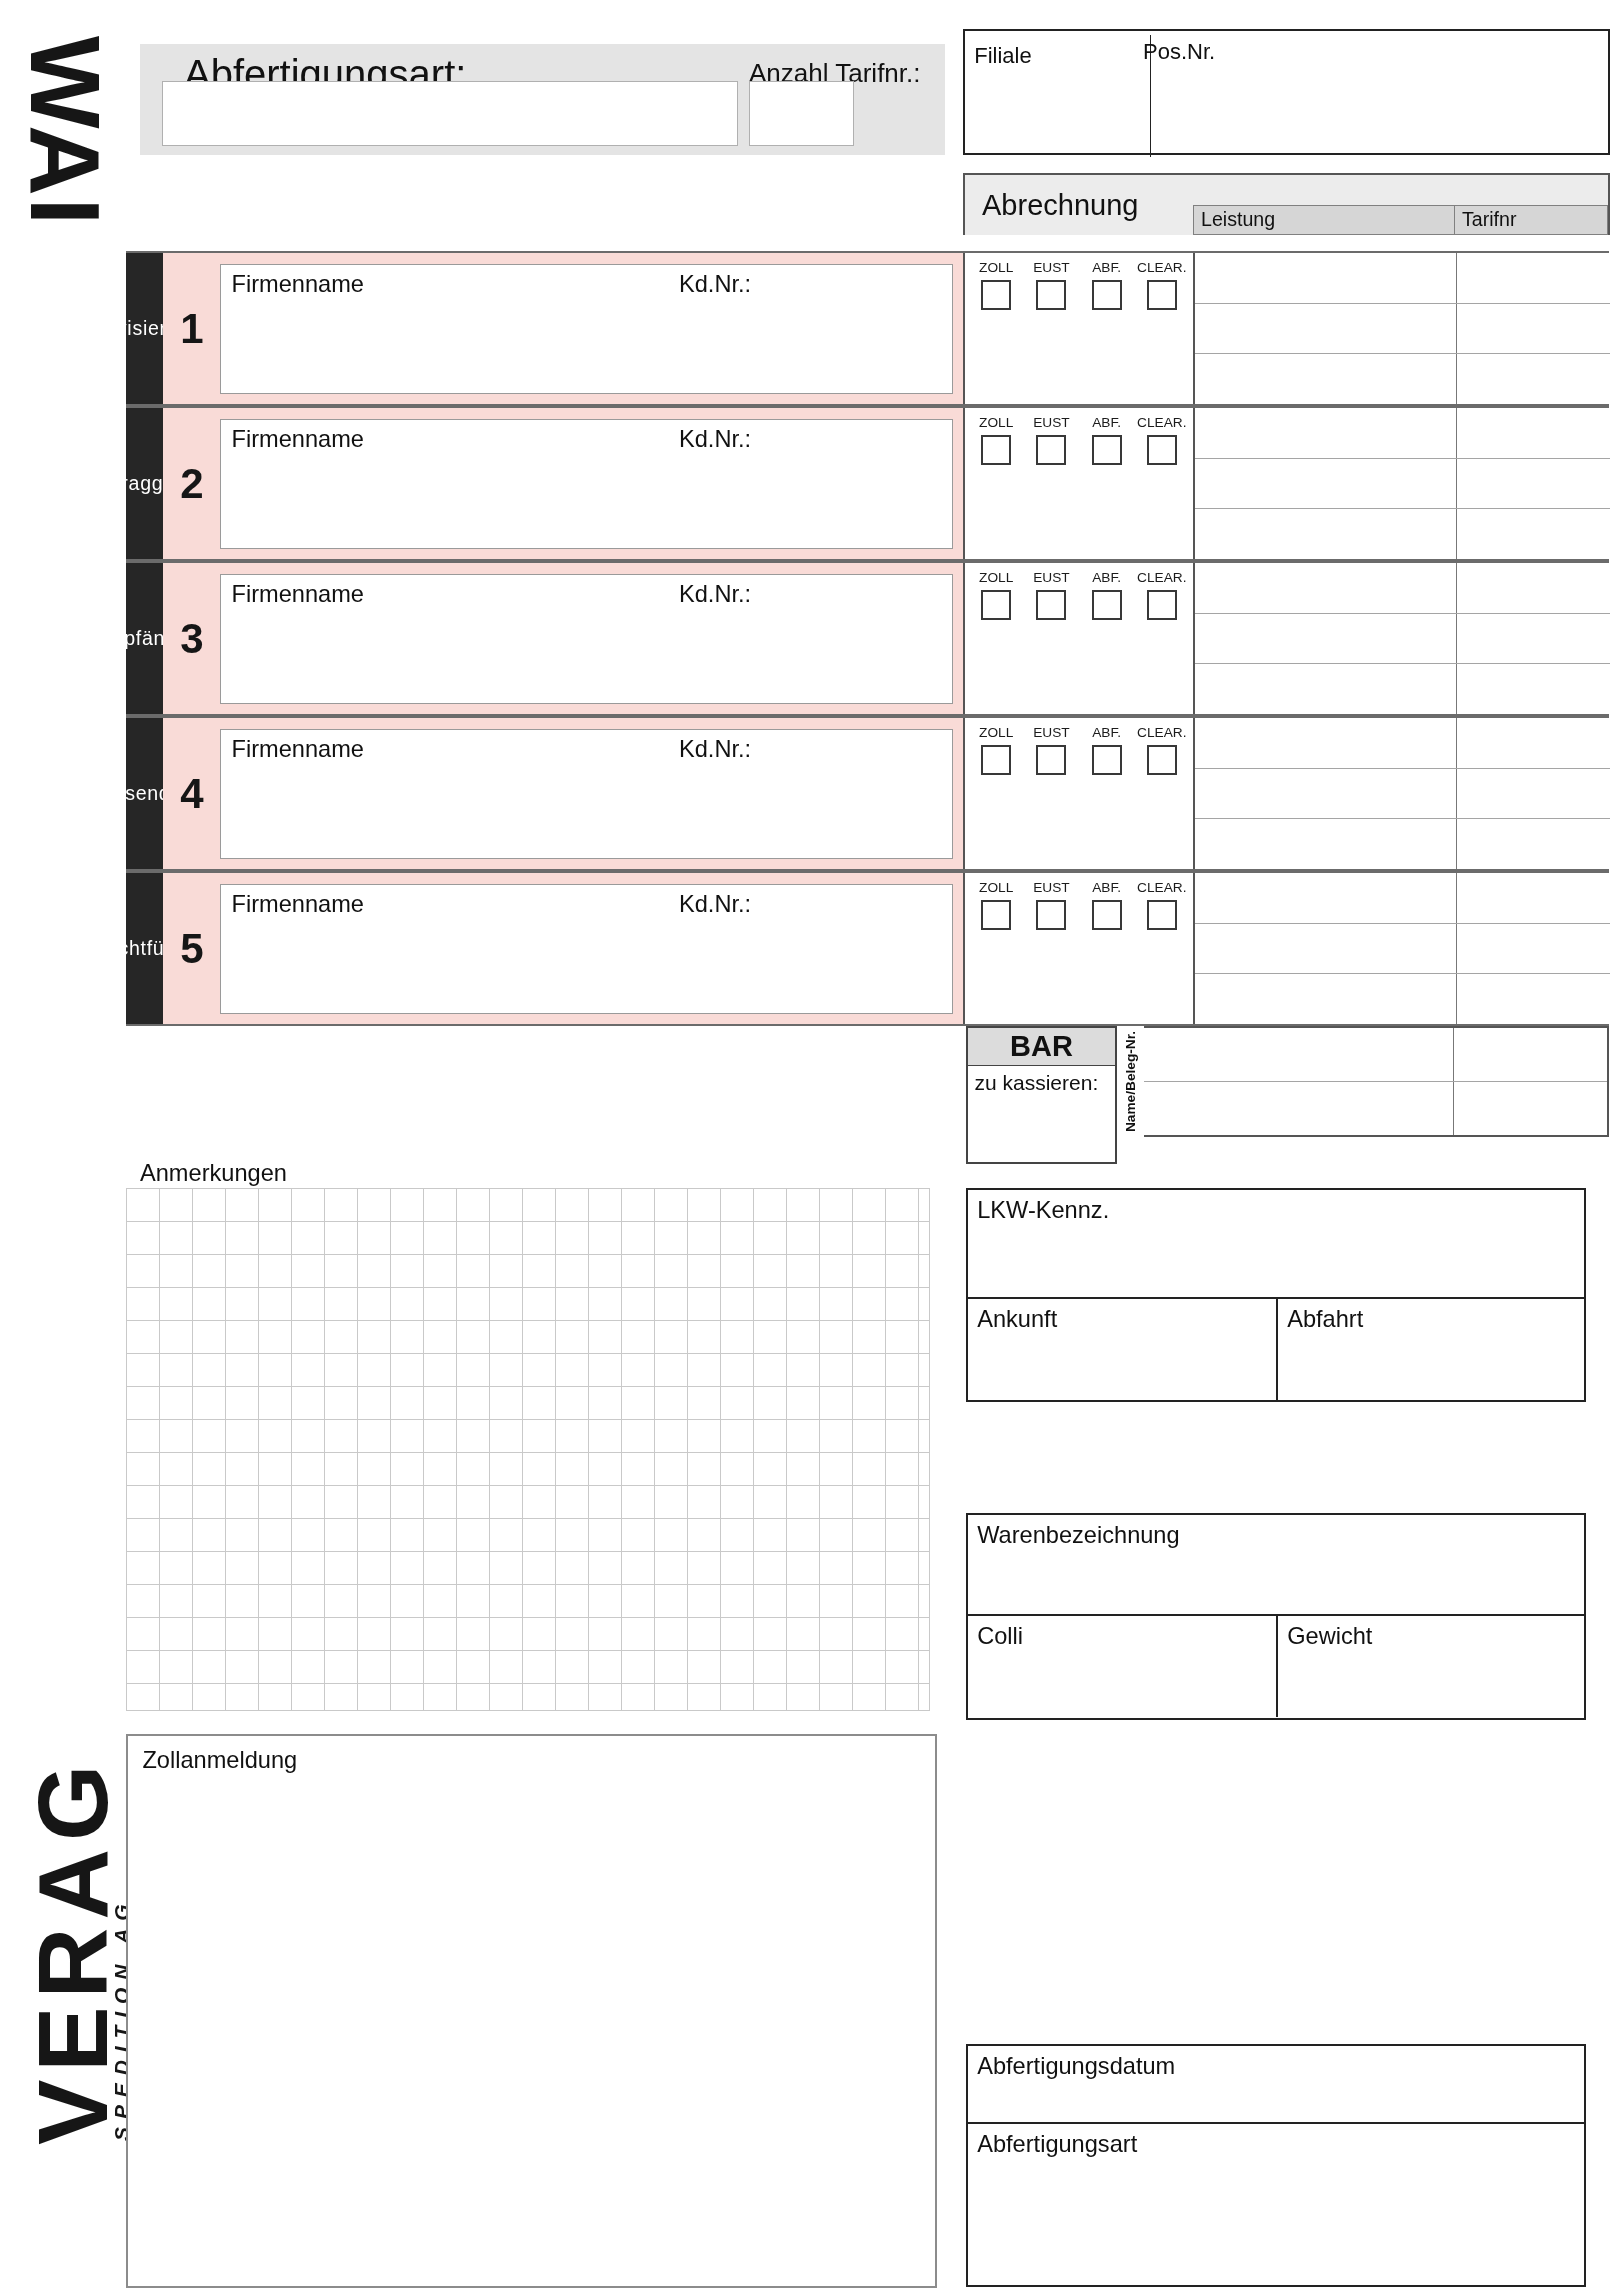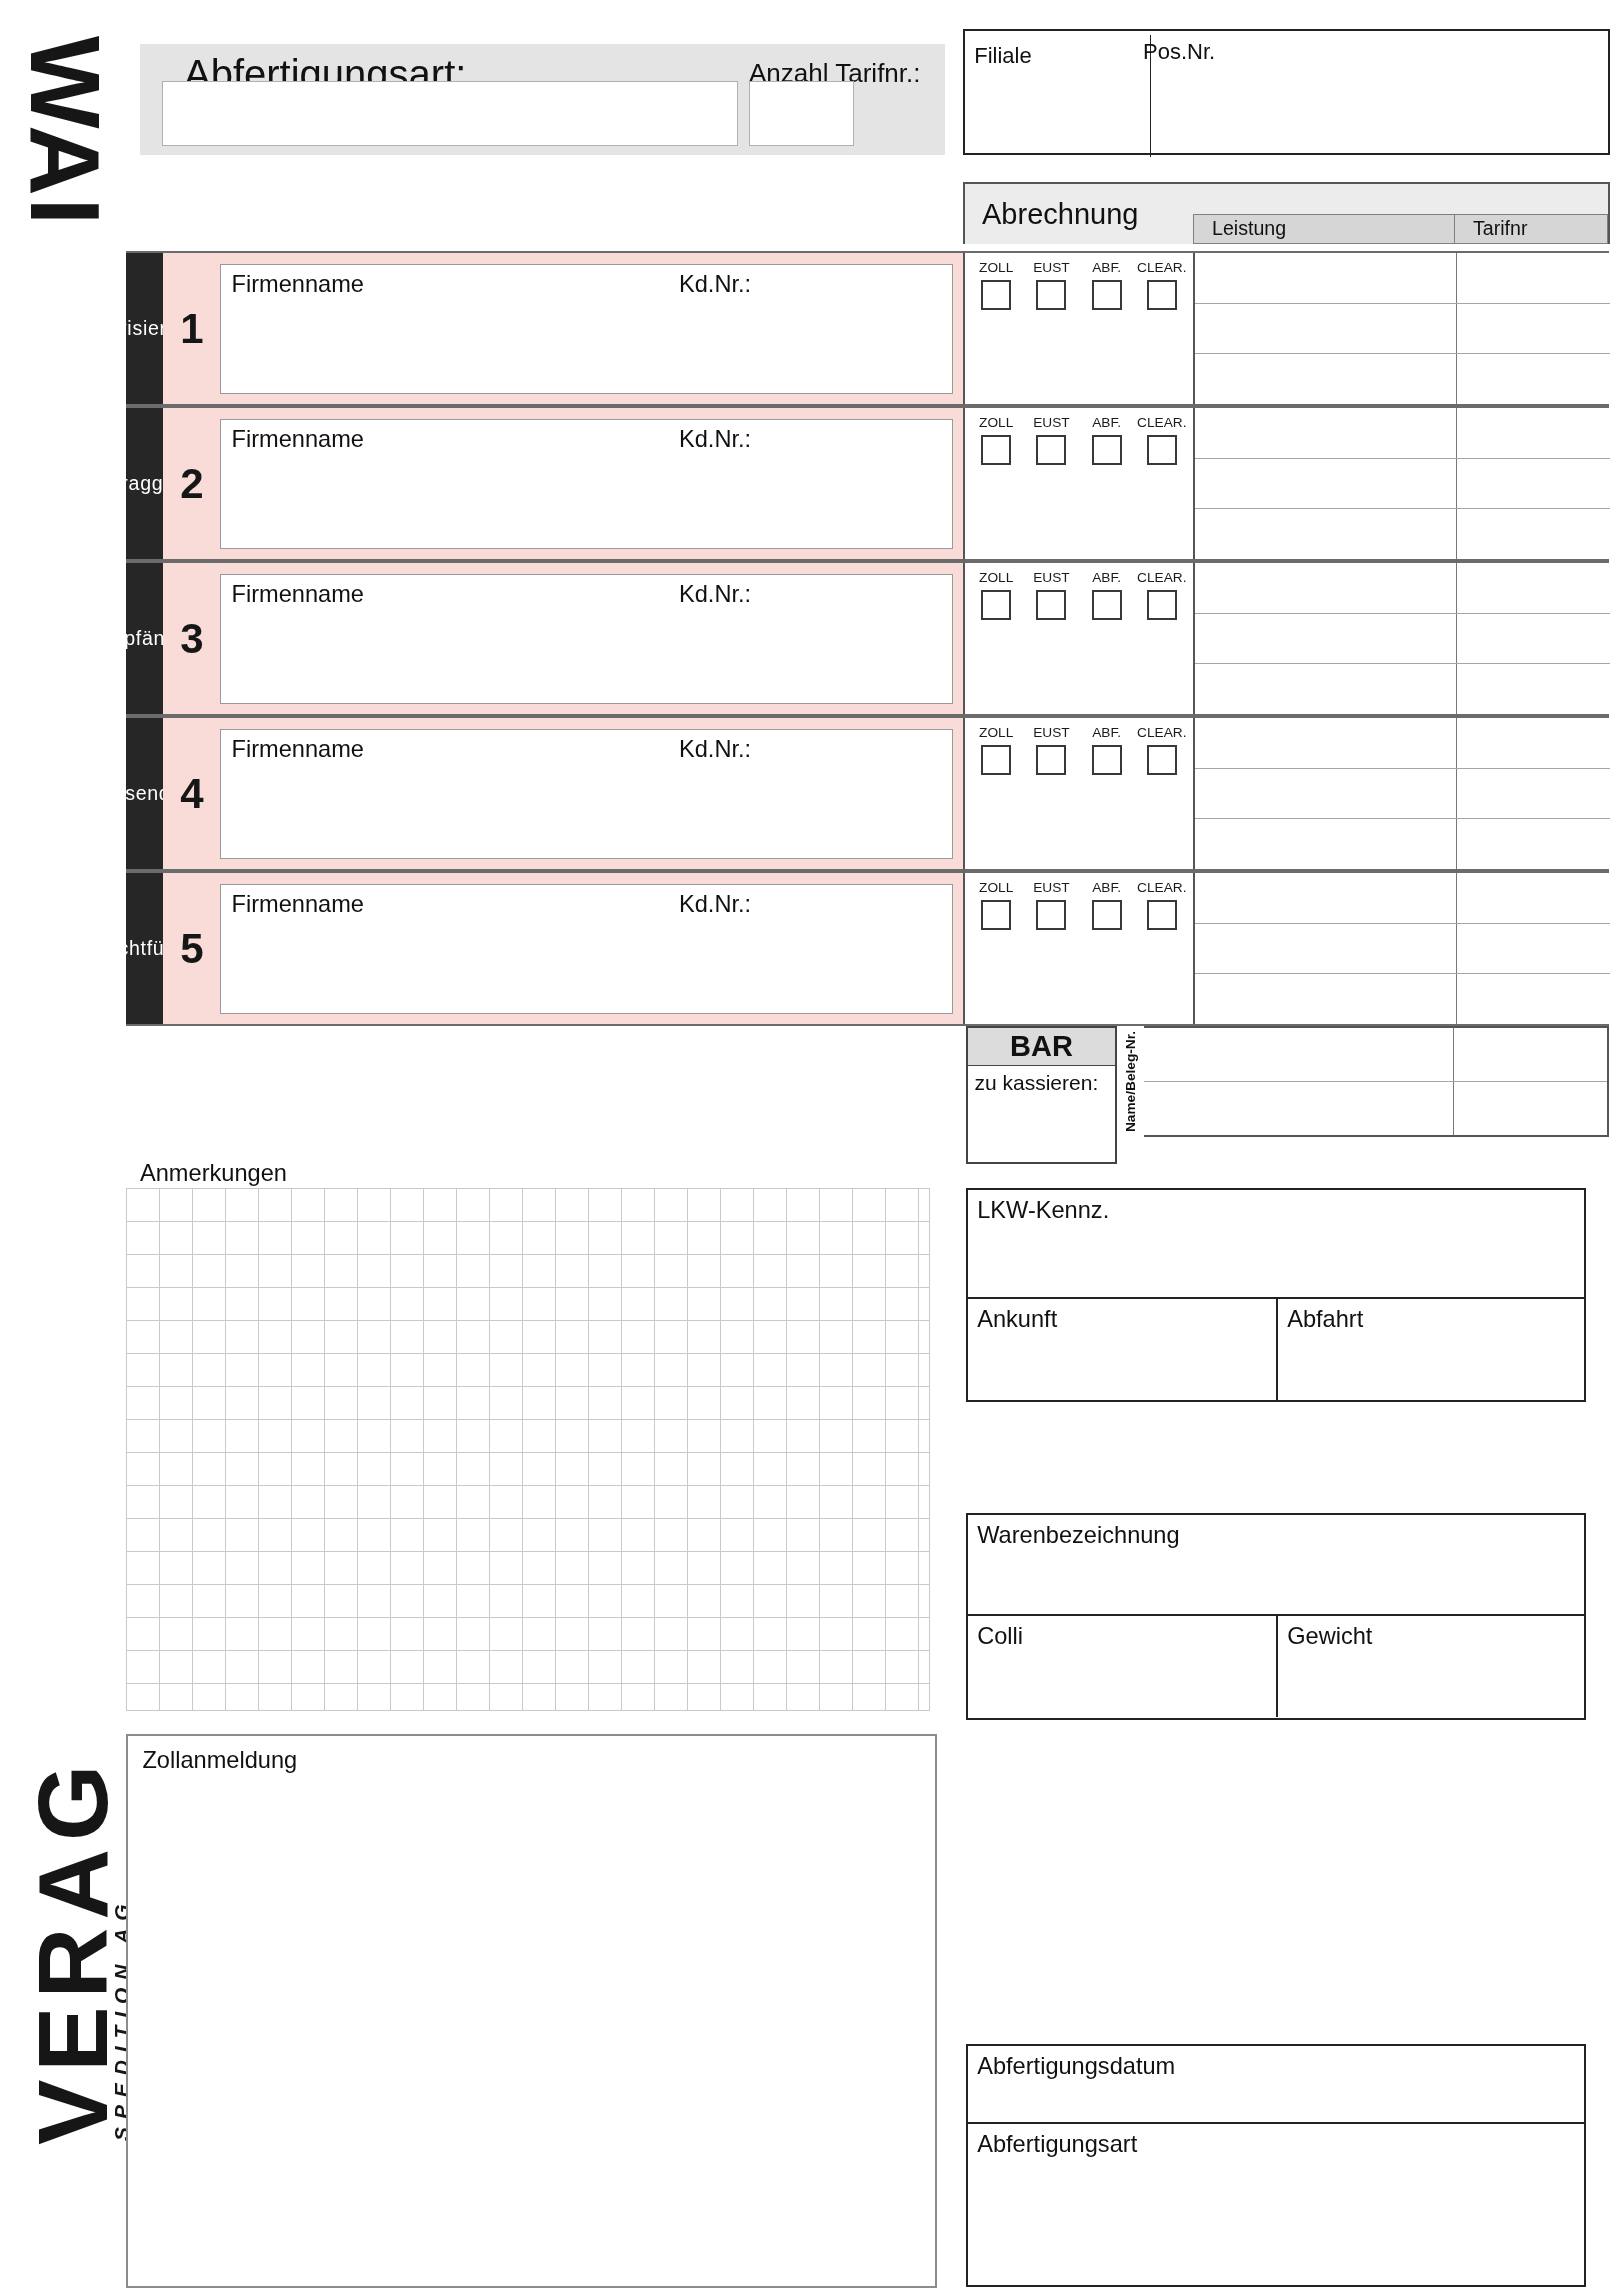--- a/index.html
+++ b/index.html
@@ -24,23 +24,23 @@
   .abfert-label { left:44px; top:7.9px; font-size:40px; }
   .abfert-input { left:22px; top:37px; width:576px; height:65px; background:#fff; border:1.3px solid #b0b0b0; }
   .anzahl-label { left:609px; top:14.4px; font-size:26px; }
   .anzahl-input { left:609px; top:37px; width:105px; height:65px; background:#fff; border:1.3px solid #b0b0b0; }
 
   .filiale-box { left:963px; top:29.4px; width:647px; height:126px; border:2px solid #222; background:#fff; }
   .filiale-cell { left:0; top:4px; width:186px; height:100%; border-right:1.3px solid #222; padding:7.9px 9.2px; font-size:22px; }
   .posnr-label { left:178px; top:7.9px; font-size:22px; }
 
   
-  .abrechnung-head { left:963px; top:182px; width:647px; height:62px; background:#ececec; border:2px solid #555; border-bottom:none; }
+  .abrechnung-head { left:963px; top:173px; width:647px; height:62px; background:#ececec; border:2px solid #555; border-bottom:none; }
   .abrechnung-title { left:17px; top:14.4px; font-size:29px; }
-  .col-head { position:absolute; bottom:0; height:30px; background:#d6d6d6; border:1.3px solid #808080; font-size:19.6px; line-height:27.5px; padding-left:18px; }
+  .col-head { position:absolute; bottom:0; height:30px; background:#d6d6d6; border:1.3px solid #808080; font-size:19.6px; line-height:27.5px; padding-left:7px; }
   .col-head.leistung { left:228px; width:262px; }
   .col-head.betrag { left:489px; right:0; }
 
   
   .party-row { position:absolute; left:126px; width:1483px; height:155px; background:#fff; border-top:2px solid #6b6b6b; border-bottom:2px solid #6b6b6b; }
   .role-strip { position:absolute; left:0; top:0; width:37px; height:100%; background:#262626; display:flex; align-items:center; justify-content:center; }
   .role-strip span { color:#fff; font-size:19.6px; letter-spacing:0.7px; }
   .pink-band { position:absolute; left:37px; top:0; width:800px; height:100%; background:#f9dbd7; }
   .copy-number { position:absolute; left:37px; top:0; width:58px; height:100%; display:flex; align-items:center; justify-content:center; font-size:42px; font-weight:bold; color:#161616; }
   .firm-box { position:absolute; left:94px; top:10.5px; width:733px; height:130px; background:#fff; border:1.3px solid #9a9a9a; }

